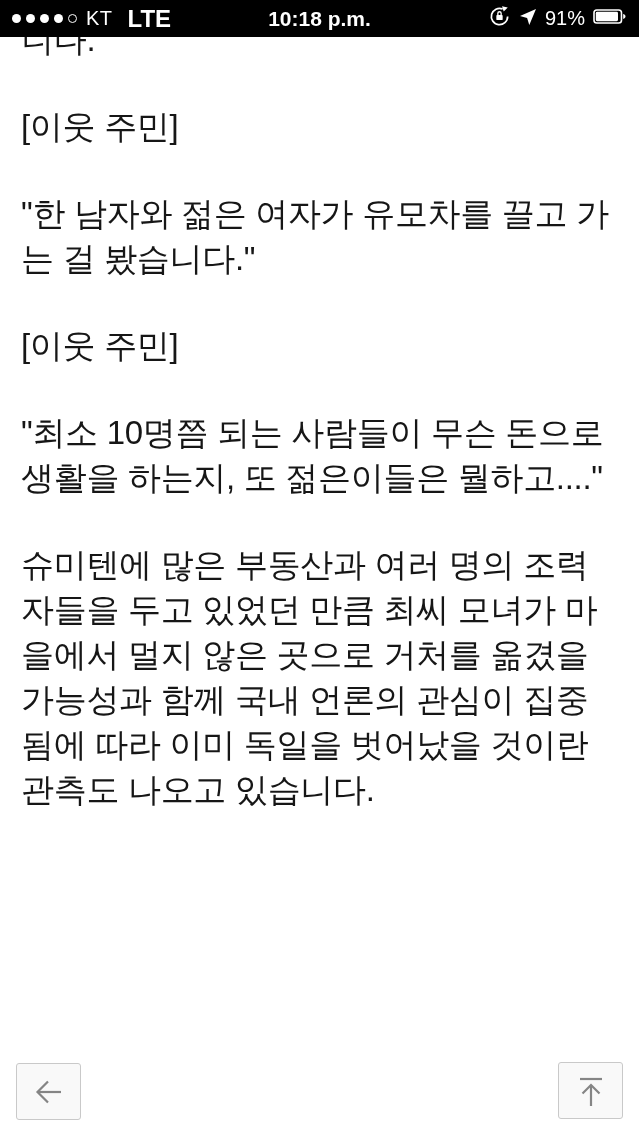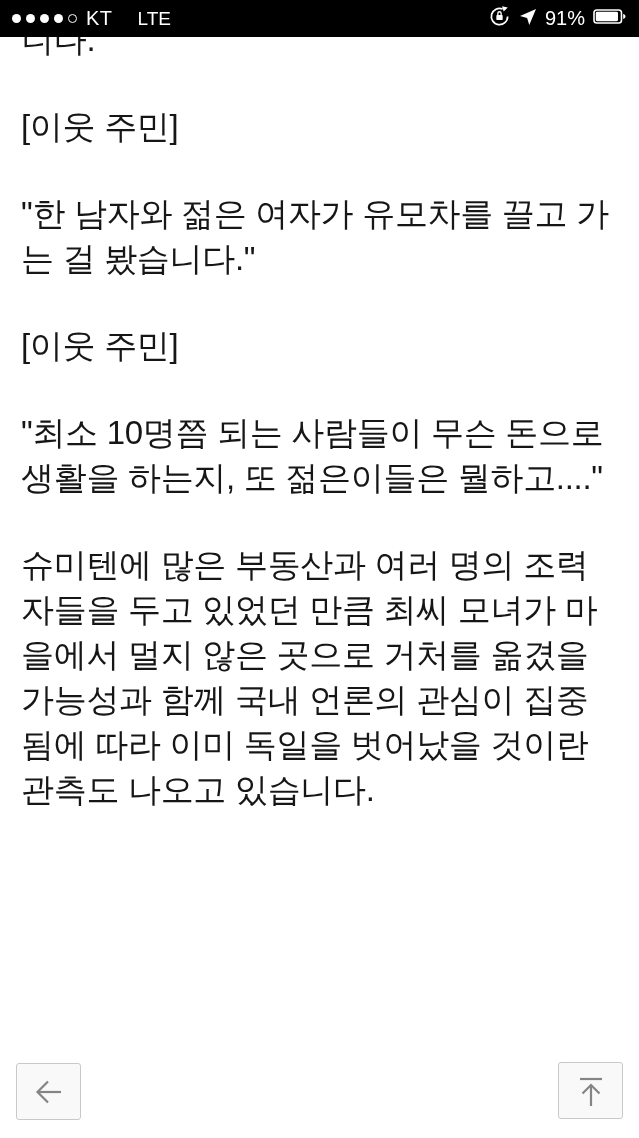--- a/index.html
+++ b/index.html
@@ -21,21 +21,21 @@
     display: flex;
     align-items: center;
     padding: 0 12px;
   }
   .sb-left { display: flex; align-items: center; gap: 9px; }
   .signal-dots { display: flex; align-items: center; gap: 5px; }
   .dot { width: 9px; height: 9px; border-radius: 50%; }
   .dot.filled { background: #ffffff; }
   .dot.empty { border: 1.4px solid #ffffff; background: transparent; }
   .carrier { font-size: 20px; letter-spacing: 0.5px; }
-  .network { font-size: 19px; margin-left: 16px; }
+  .network { font-size: 24px; margin-left: 6px; font-weight: bold; }
   .sb-time {
     position: absolute;
     left: 0; right: 0;
     text-align: center;
     font-size: 21px;
     font-weight: 700;
   }
   .sb-right {
     margin-left: auto;
     display: flex;
@@ -89,20 +89,21 @@
       <span class="dot filled"></span>
       <span class="dot filled"></span>
       <span class="dot filled"></span>
       <span class="dot filled"></span>
       <span class="dot empty"></span>
     </div>
     <span class="carrier">KT</span>
     <span class="network">LTE</span>
   </div>
 
+  <div class="sb-time">10:18 p.m.</div>
 
   <div class="sb-right">
     <span>
       <svg width="23" height="23" viewBox="0 0 24 24">
         <path d="M20.5 12a8.5 8.5 0 1 1-5.2-7.84" fill="none" stroke="#fff" stroke-width="1.8"></path>
         <path d="M14.6 1.2l6 1.3-4.2 4.4z" fill="#fff"></path>
         <rect x="8.7" y="10.4" width="6.6" height="5.3" rx="0.9" fill="#fff"></rect>
         <path d="M10.3 10.4V8.7a1.7 1.7 0 0 1 3.4 0v1.7" fill="none" stroke="#fff" stroke-width="1.4"></path>
       </svg>
     </span>

